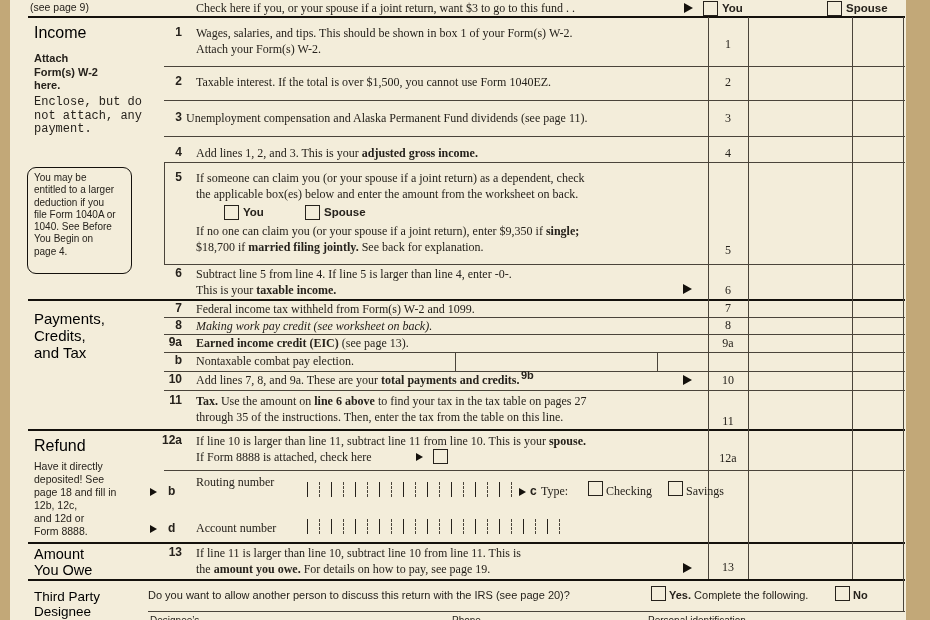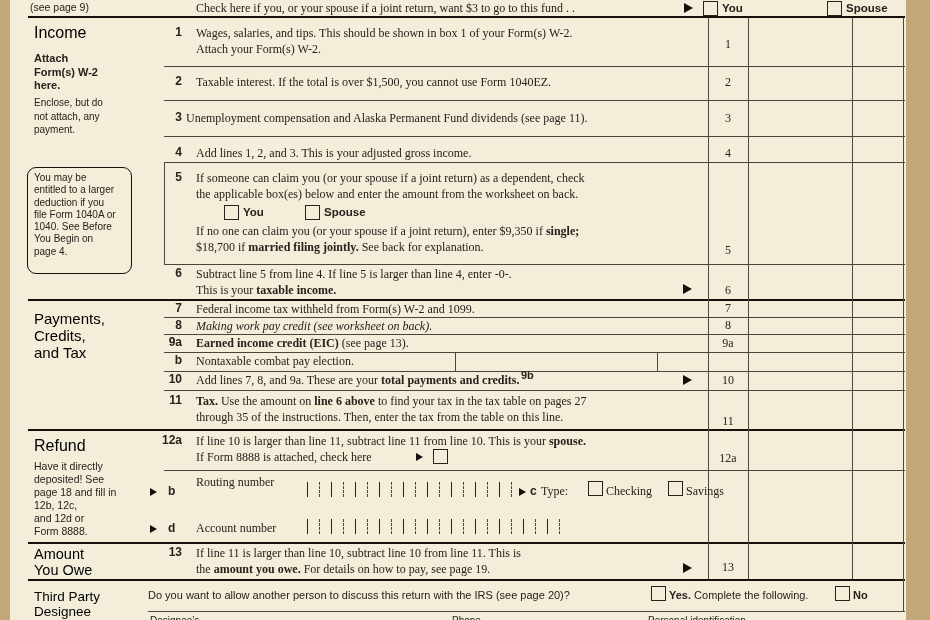--- a/index.html
+++ b/index.html
@@ -41,21 +41,21 @@
 <div class="arr" style="left:684px;top:3px;"></div>
 <div class="cb" style="left:703px;top:1px;"></div>
 <div class="t sans b" style="left:722px;top:0;font-size:11.5px;">You</div>
 <div class="cb" style="left:827px;top:1px;"></div>
 <div class="t sans b" style="left:846px;top:0;font-size:11.5px;">Spouse</div>
 
 <div class="heading" style="left:34px;top:24px;font-size:16px;">Income</div>
 <div class="note b" style="left:34px;top:52px;font-size:11px;">Attach
 Form(s) W-2
 here.</div>
-<div class="note" style="left:34px;top:96px;font-size:10px;">Enclose, but do
+<div class="note" style="left:34px;top:96px;font-size:12px;font-family:Liberation Mono, monospace;">Enclose, but do
 not attach, any
 payment.</div>
 <div class="callout">
   <div class="inner">You may be
 entitled to a larger
 deduction if you
 file Form 1040A or
 1040. See <span style="">Before
 You Begin</span> on
 page 4.</div>
@@ -111,21 +111,21 @@
 <div class="t" style="left:196px;top:74px;">Taxable interest. If the total is over $1,500, you cannot use Form 1040EZ.</div>
 <div class="rnum" style="top:75px;">2</div>
 <div class="amt" style="top:67px;height:32px;"></div>
 
 <div class="lnum" style="top:110px;">3</div>
 <div class="t" style="left:186px;top:110px;">Unemployment compensation and Alaska Permanent Fund dividends (see page 11).</div>
 <div class="rnum" style="top:111px;">3</div>
 <div class="amt" style="top:101px;height:34px;"></div>
 
 <div class="lnum" style="top:145px;">4</div>
-<div class="t" style="left:196px;top:145px;">Add lines 1, 2, and 3. This is your <span style="font-weight: normal;">adjusted gross income.</span></div>
+<div class="t" style="left:196px;top:145px;">Add lines 1, 2, and 3. This is your <span style="font-weight: bold;">adjusted gross income.</span></div>
 <div class="rnum" style="top:146px;">4</div>
 <div class="amt" style="top:137px;height:24px;"></div>
 
 <div class="lnum" style="top:170px;">5</div>
 <div class="t" style="left:196px;top:170px;">If someone can claim you (or your spouse if a joint return) as a dependent, check
 the applicable box(es) below and enter the amount from the worksheet on back.</div>
 <div class="cb" style="left:224px;top:205px;"></div>
 <div class="t sans b" style="left:243px;top:204px;font-size:11.5px;">You</div>
 <div class="cb" style="left:305px;top:205px;"></div>
 <div class="t sans b" style="left:324px;top:204px;font-size:11.5px;">Spouse</div>

